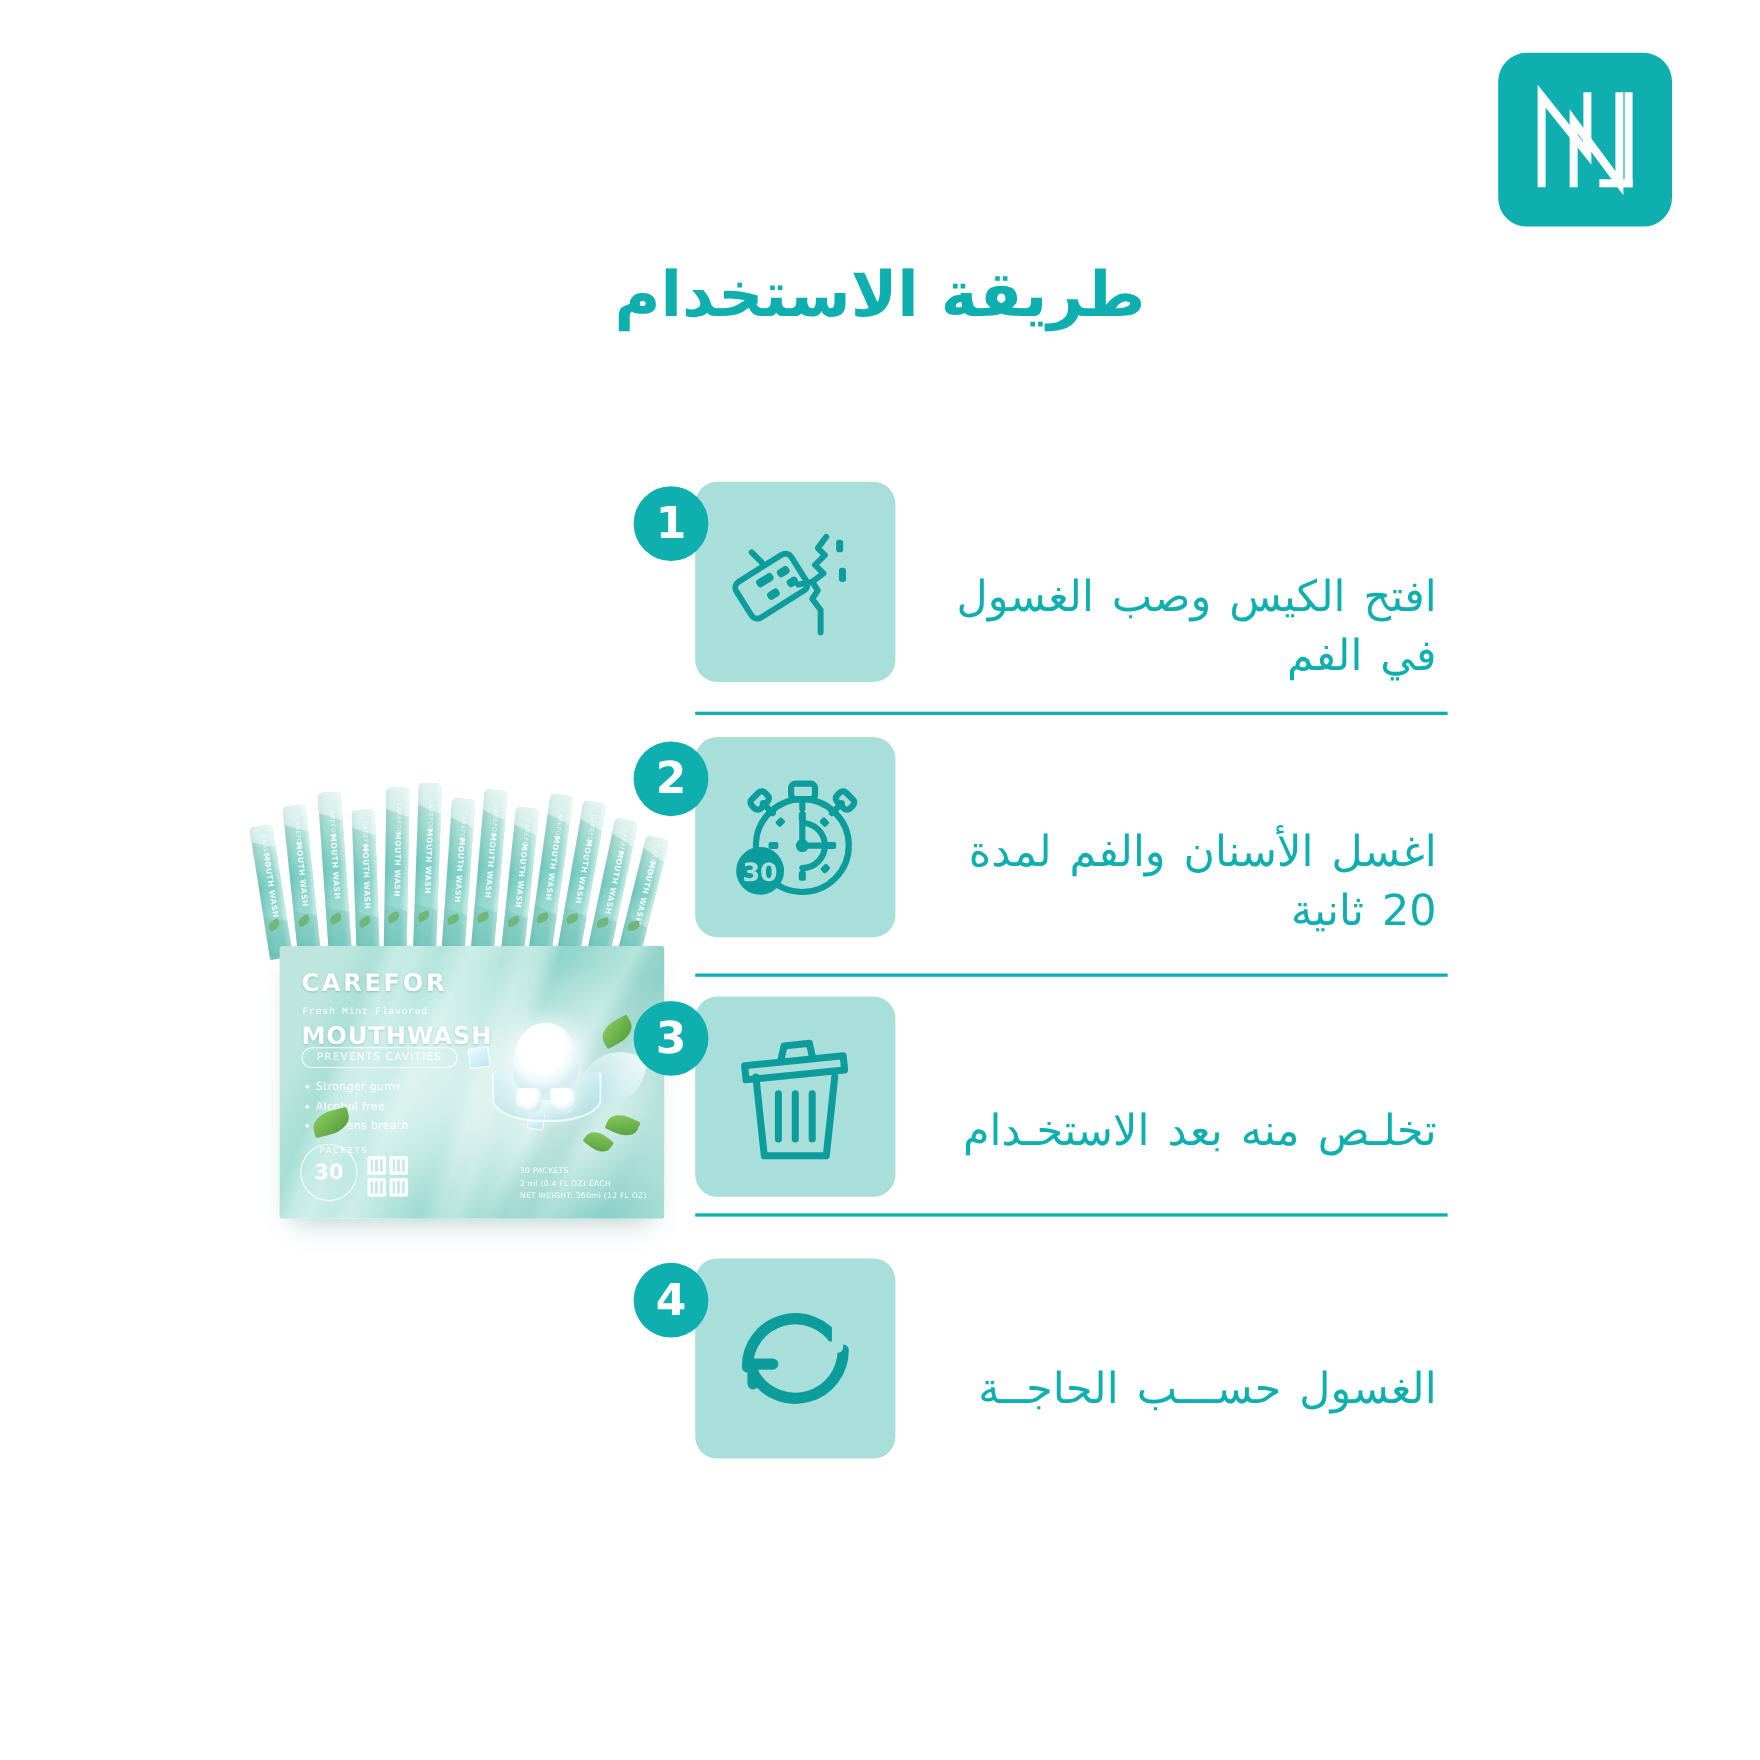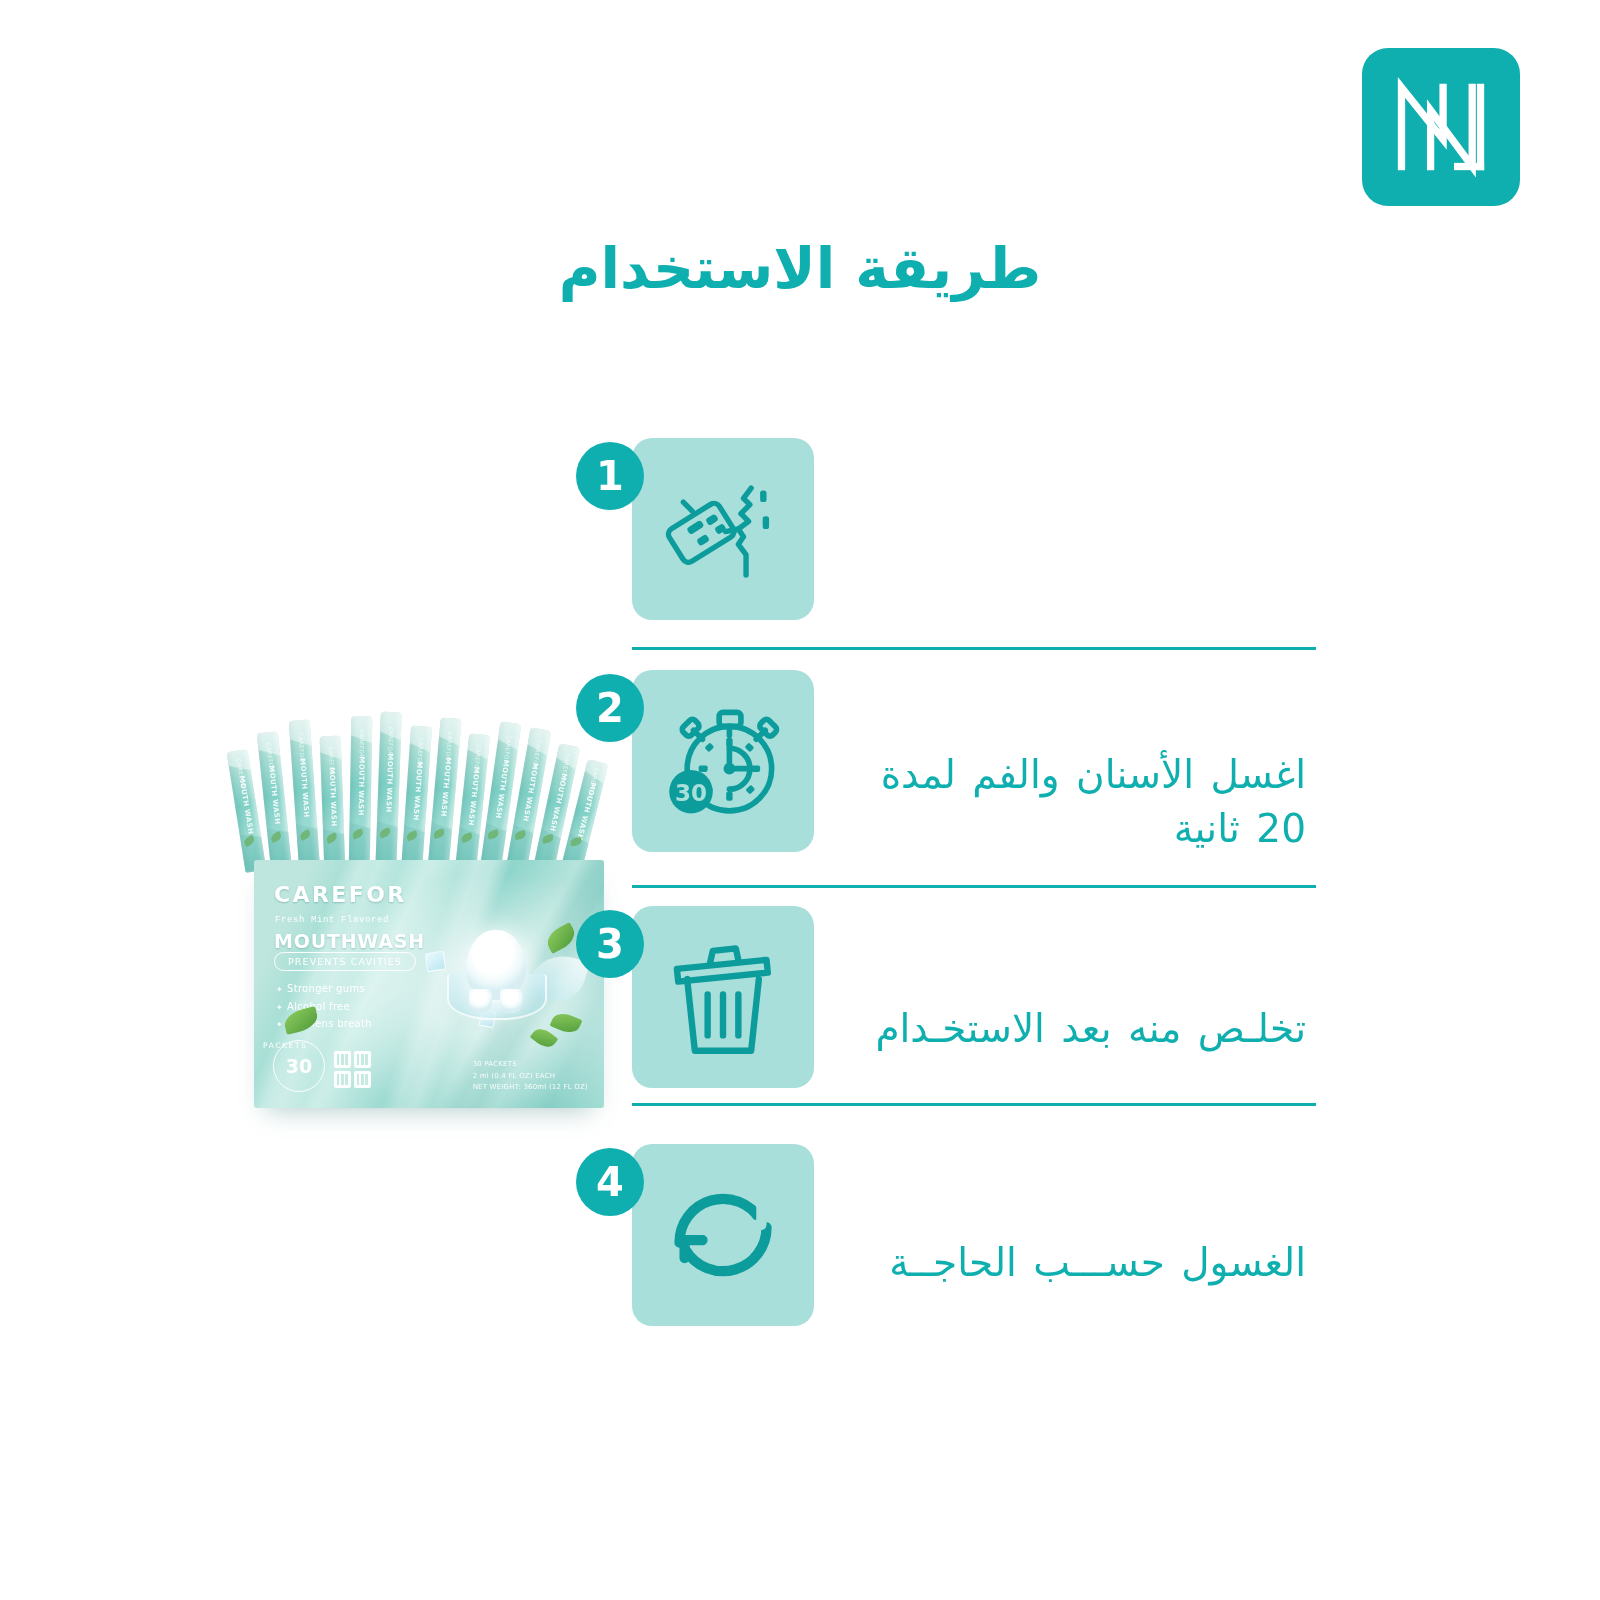--- a/index.html
+++ b/index.html
@@ -107,21 +107,21 @@
     letter-spacing:2.4px; direction:ltr;
     text-shadow:0 1px 2px rgba(40,120,115,.35);
   }
   .box .flavour{
     position:absolute; left:21px; top:55px;
     color:rgba(255,255,255,.95); font-size:9px;
     letter-spacing:.6px; direction:ltr;font-family:Liberation Mono, monospace;
   }
   .box .product-name{
     position:absolute; left:20px; top:70px;
-    color:#ffffff; font-size:19px; font-weight:bold;
+    color:#ffffff; font-size:22px; font-weight:bold;
     letter-spacing:.8px; direction:ltr;
     text-shadow:0 1px 2px rgba(40,120,115,.3);
   }
   .box .pill{
     position:absolute; left:20px; top:92px;
     padding:3px 13px;
     border:1.3px solid rgba(255,255,255,.92);
     border-radius:12px;
     color:#ffffff; font-size:9.5px;
     letter-spacing:1.1px; direction:ltr;
@@ -195,22 +195,22 @@
   .box .packets-badge{
     position:absolute; left:19px; bottom:16px;
     width:52px; height:52px;
     border:1.4px solid rgba(255,255,255,.9);
     border-radius:50%;
     color:#ffffff;
     display:flex; align-items:center; justify-content:center;
     font-size:19px; font-weight:bold; direction:ltr;
   }
   .box .packets-word{
-    position:absolute; left:9px; bottom:58px;
-    width:58px; text-align:left;
+    position:absolute; left:23px; bottom:58px;
+    width:58px; text-align:right;
     color:#ffffff; font-size:7.5px;
     letter-spacing:1.6px; direction:ltr;margin-top:25px;
   }
   .box .pictos{
     position:absolute; left:80px; bottom:20px;
     display:grid; grid-template-columns:repeat(2,17px);
     grid-gap:3px;
   }
   .box .pictos span{
     width:17px; height:17px;
@@ -452,20 +452,21 @@
               <rect x="37" y="40" width="9" height="6" rx="2.4" transform="rotate(-32 41 43)"></rect>
               <rect x="44" y="47" width="8" height="6" rx="2.4" transform="rotate(-32 48 50)"></rect>
               <rect x="79" y="20" width="5" height="9" rx="2"></rect>
               <rect x="81" y="40" width="5" height="10" rx="2"></rect>
             </g>
           </svg>
         </span>
       </div>
       <div class="step-badge">1</div>
     </div>
+    <div class="step-text">افتح الكيس وصب الغسول في الفم</div>
     <div class="step-divider"></div>
   </div>
 
   <div class="step s2">
     <div class="step-visual">
       <div class="step-tile">
         <span>
           <svg viewBox="0 0 100 100" aria-hidden="true">
             <g fill="none" stroke="#0C9C9C" stroke-width="4.4" stroke-linecap="round" stroke-linejoin="round">
               <circle cx="55" cy="56" r="33"></circle>

